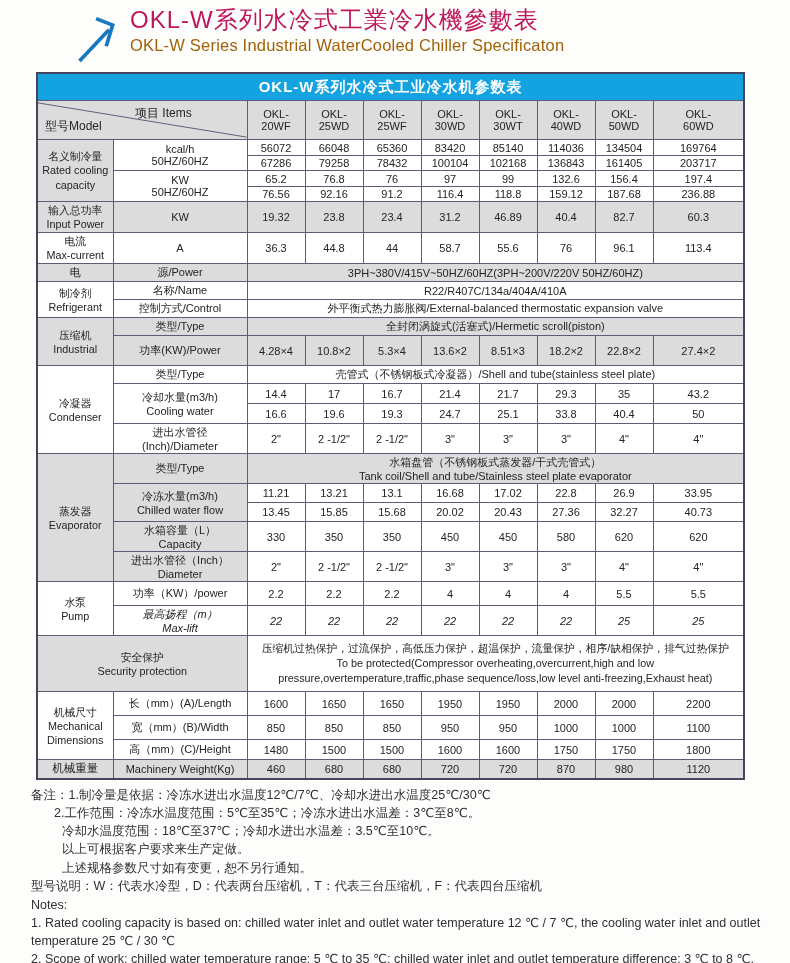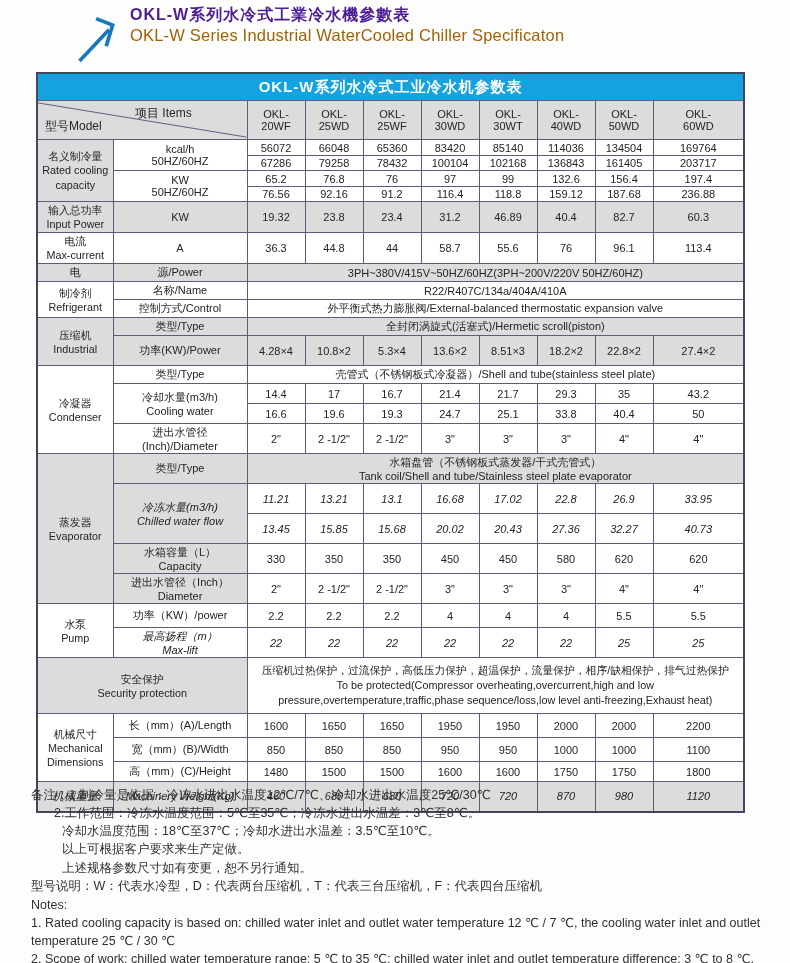--- a/index.html
+++ b/index.html
@@ -5,21 +5,21 @@
   html,body{margin:0;padding:0;}
   body{
     width:790px;height:963px;background:#fdfdfc;
     font-family:"Liberation Sans","DejaVu Sans",sans-serif;
     color:#2a2a2a;position:relative;overflow:hidden;
   }
   
   .titlebar{position:absolute;top:6px;left:74px;display:flex;align-items:flex-start;}
   .arrow-wrap{width:46px;height:58px;margin-top:2px;}
   .title-texts{margin-left:10px;}
-  .title-zh{font-size:16px;font-weight:bold;color:#4c1d95;letter-spacing:1px;line-height:1.15;}
+  .title-zh{font-size:24px;font-weight:normal;color:#be185d;letter-spacing:1px;line-height:1.15;}
   .title-en{font-size:16.5px;color:#a16207;margin-top:2px;letter-spacing:0.2px;}
   
   table.spec{
     position:absolute;left:36px;top:72px;width:707px;
     border-collapse:collapse;table-layout:fixed;
     font-size:11px;color:#242424;
     border:2px solid #45455e;
   }
   table.spec td{
     border:1px solid #5c5c78;text-align:center;vertical-align:middle;
@@ -34,21 +34,21 @@
   .corner{position:relative;height:38px;padding:0 !important;}
   .corner svg{position:absolute;left:0;top:0;width:100%;height:100%;}
   .corner .c-model{position:absolute;left:7px;bottom:4px;font-size:12px;}
   .corner .c-items{position:absolute;left:97px;top:4px;font-size:12px;}
   .lab{font-size:11px;}
   .sec{font-size:11.5px;}
   td.left{text-align:left;padding-left:5px;}
   td.right{text-align:right;padding-right:6px;}
   .sectext{font-size:10.8px;line-height:1.3;}
   .h17{height:16px;} .h15{height:13px;} .h30{height:30px;} .h32{height:30px;}
-  .h22{height:20px;} .h26{height:24px;} .h27{height:25px;font-style:italic;} .h21{height:30px;font-style:italic;}
+  .h22{height:20px;} .h26{height:24px;} .h27{height:25px;font-style:italic;} .h21{height:19px;}
   .h58{height:56px;}
   td.security-text{font-size:10.8px;line-height:1.4;text-align:left;padding:2px 4px;}
   
   .notes{position:absolute;left:31px;top:786px;width:740px;font-size:12.5px;line-height:1.45;color:#303030;}
   .notes div{white-space:nowrap;}
   .ind1{padding-left:23px;}
   .ind2{padding-left:31px;}
   .notes-en{margin-top:1px;}
 </style>
 </head>

